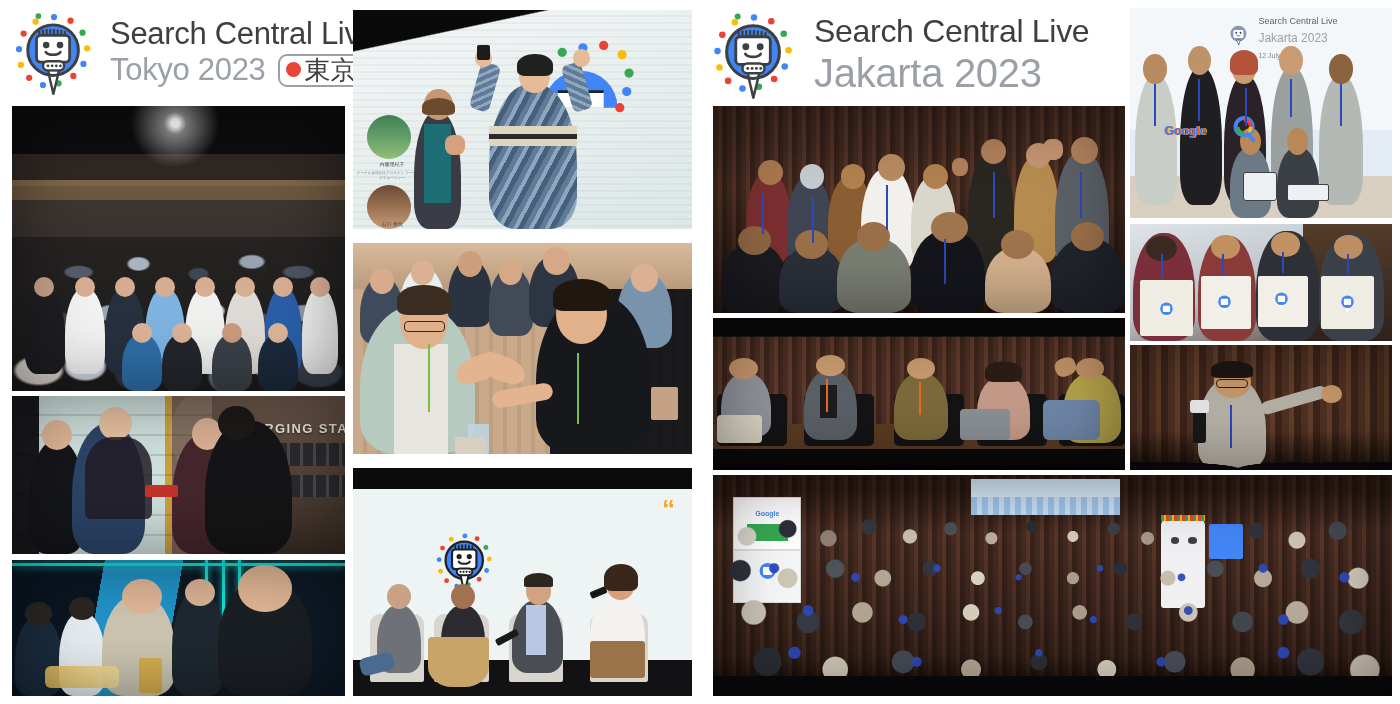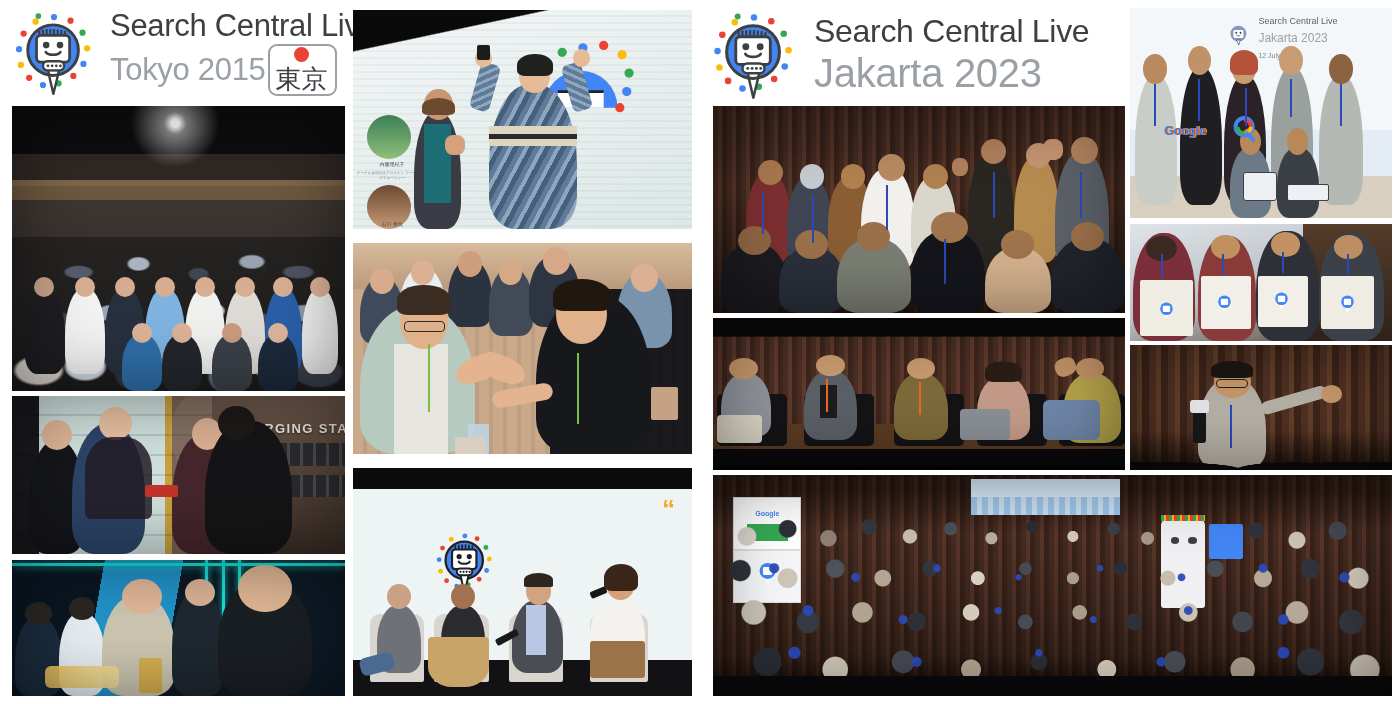--- a/index.html
+++ b/index.html
@@ -41,22 +41,21 @@
     letter-spacing: -0.3px;
     font-weight: 400;
   }
   .jp-badge {
     display: inline-flex;
     align-items: center;
     gap: 4px;
     border: 2px solid #9aa0a6;
     border-radius: 9px;
     padding: 1px 7px 2px 6px;
-    margin-left: 2px;
-    flex-direction: column;
+    margin-left: 12px;
   }
   .jp-dot {
     width: 15px; height: 15px; border-radius: 50%;
     background: #ea4335; flex: 0 0 auto;
   }
   .jp-text {
     font-family: "DejaVu Sans", sans-serif;
     font-size: 26px; line-height: 26px; color: #3c4043;
   }
 
@@ -180,21 +179,21 @@
           <circle cx="43.5" cy="65" r="1.5"></circle>
             <circle cx="48" cy="65" r="1.5"></circle>
           <circle cx="52.5" cy="65" r="1.5"></circle>
             <circle cx="57" cy="65" r="1.5"></circle>
         </g>
       </svg>
     </div>
     <div class="titles" style="margin-left:10px;">
       <div class="t-line1" style="font-size:31px; line-height:36px;">Search Central Live</div>
       <div class="t-line2row">
-        <span class="t-line2" style="font-size:31px; line-height:36px;">Tokyo 2015</span>
+        <span class="t-line2" style="font-size:31px; line-height:36px;">Tokyo 2023</span>
         <span class="jp-badge">
           <span class="jp-dot"></span>
           <span class="jp-text">東京</span>
         </span>
       </div>
     </div>
   </div>
 
   <div class="photo room-dark" style="left:12px; top:106px; width:333px; height:285px;">
     <div class="px" style="background:

